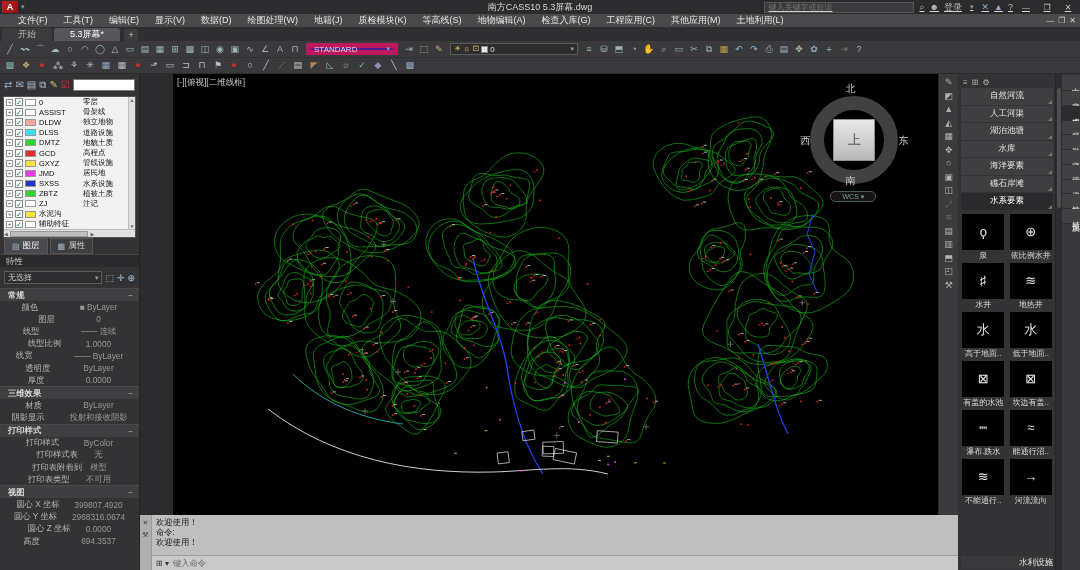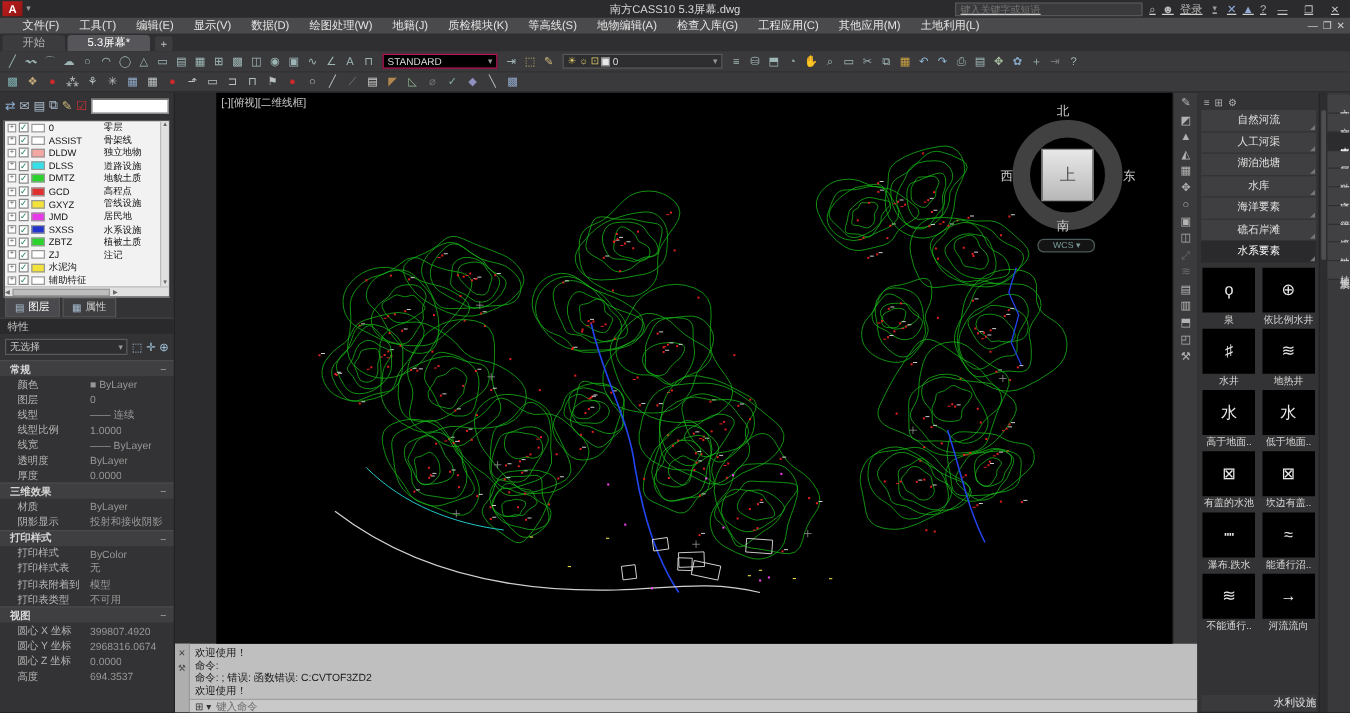--- a/index.html
+++ b/index.html
@@ -29,21 +29,21 @@
   .doc-tab.inactive { background:#3c3c3e; color:#b5b5b5; }
   .doc-tab.active { background:#55555a; color:#ffffff; }
   #tab-add { width:14px; height:12px; background:#3c3c3e; color:#c0c0c0; text-align:center; line-height:12px; font-size:9px; border-radius:2px; margin-left:2px; }
 
   
   .toolbar { background:#3a3a3c; display:flex; align-items:center; padding-left:3px; gap:1px; }
   #toolbar1 { height:17px; border-bottom:1px solid #323234; }
   #toolbar2 { height:16px; border-bottom:1px solid #2a2a2c; }
   .tico { width:14px; height:13px; text-align:center; line-height:13px; font-size:9px; color:#9fb6b6; flex:0 0 auto; }
   #toolbar2 .tico { color:#b9c1c1; }
-  #style-select { width:92px; height:12px; background:#000000; border:1px solid #be185d; color:#dddddd; font-size:8px; display:flex; align-items:center; padding:0 3px; margin:0 3px; }
+  #style-select { width:92px; height:12px; background:#4c1d95; border:5px solid #be185d; color:#dddddd; font-size:8px; display:flex; align-items:center; padding:0 3px; margin:0 3px; }
   #style-select .sel-caret { margin-left:auto; color:#999; font-size:7px; }
   #layer-control { width:128px; height:12px; background:#2e2e30; border:1px solid #5a5a5a; display:flex; align-items:center; gap:2px; padding:0 3px; margin:0 3px; }
   #layer-control .lc-ico { font-size:8px; color:#d8c868; line-height:10px; }
   #layer-control .lc-sw { width:7px; height:7px; background:#e8e8e8; border:1px solid #888; }
   #layer-control .lc-val { color:#dddddd; font-size:8px; }
   #layer-control .sel-caret { margin-left:auto; color:#999; font-size:7px; }
 
   
   #main { flex:1; display:grid; grid-template-columns:140px 818px 122px; }
 
@@ -67,21 +67,21 @@
   .pal-tab { display:flex; align-items:center; gap:3px; background:#3e3e40; border:1px solid #555; color:#d0d0d0; font-size:8.5px; padding:1px 7px; }
   .pal-tab.on { background:#4a4a4e; color:#fff; }
   .pal-tab .pt-mini { font-size:8px; color:#a8bcd0; }
   #prop-title { height:13px; background:#2a2a2c; color:#c8c8c8; font-size:8.5px; line-height:13px; padding-left:6px; border-top:1px solid #444; }
   #prop-selector { height:21px; display:flex; align-items:center; gap:3px; padding:0 4px; }
   #noselect-dd { flex:1; height:13px; background:#2e2e30; border:1px solid #5a5a5a; color:#cccccc; font-size:8px; display:flex; align-items:center; padding:0 3px; }
   #noselect-dd .sel-caret { margin-left:auto; color:#999; font-size:7px; }
   .ps-ico { font-size:9px; color:#9fc0d8; }
   .psec-h { height:13px; background:#3f3f42; color:#d5d5d5; font-size:8.3px; font-weight:bold; display:flex; align-items:center; padding:0 6px 0 8px; border-top:1px solid #4a4a4d; }
   .psec-h .min { margin-left:auto; color:#aaa; font-weight:normal; }
-  .prow { display:flex; align-items:center; height:12.2px; padding-left:14px; font-size:8.3px; }
+  .prow { display:flex; align-items:center; height:12.2px; font-size:8.3px;justify-content:center; }
   .prow .pl { width:58px; color:#b5b5b5; white-space:nowrap; overflow:hidden; flex:0 0 auto; }
   .prow .pv { color:#979797; white-space:nowrap; overflow:hidden; }
 
   
   #center-col { display:flex; flex-direction:column; overflow:hidden; }
   #canvas-row { height:441px; display:flex; }
   #canvas { width:904px; height:441px; background:#000; position:relative; overflow:hidden;margin-left:33px; }
   #viewport-label { position:absolute; left:4px; top:3px; color:#c8c8c8; font-size:8.5px; z-index:3; }
   #topo { position:absolute; left:0; top:0; }
 
@@ -1100,21 +1100,20 @@
       <div id="cmd">
         <div id="cmd-grip">
           <span>✕</span>
           <span>⚒</span>
         </div>
         <div id="cmd-body">
           <div id="cmd-lines">
 
           <div class="cline">欢迎使用！</div>
               <div class="cline">命令:</div>
-              <div class="cline">命令: ; 错误: 函数错误: C:CVTOF3ZD2</div>
               <div class="cline">欢迎使用！</div>
             </div>
           <div id="cmd-input-row">
             <span class="ci-ico">⊞ ▾</span>
             <span id="cmd-placeholder">键入命令</span>
           </div>
         </div>
       </div>
     </div>
 

